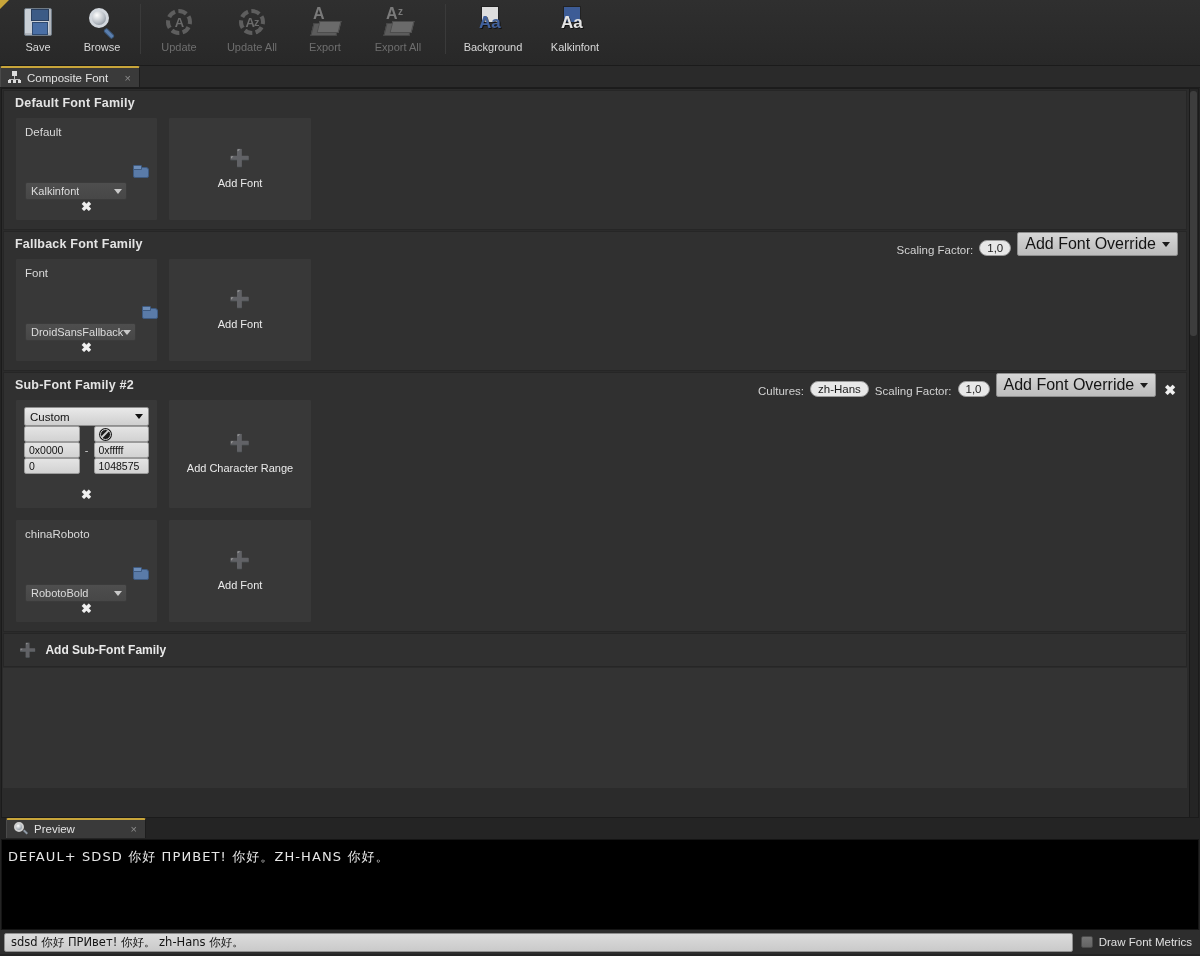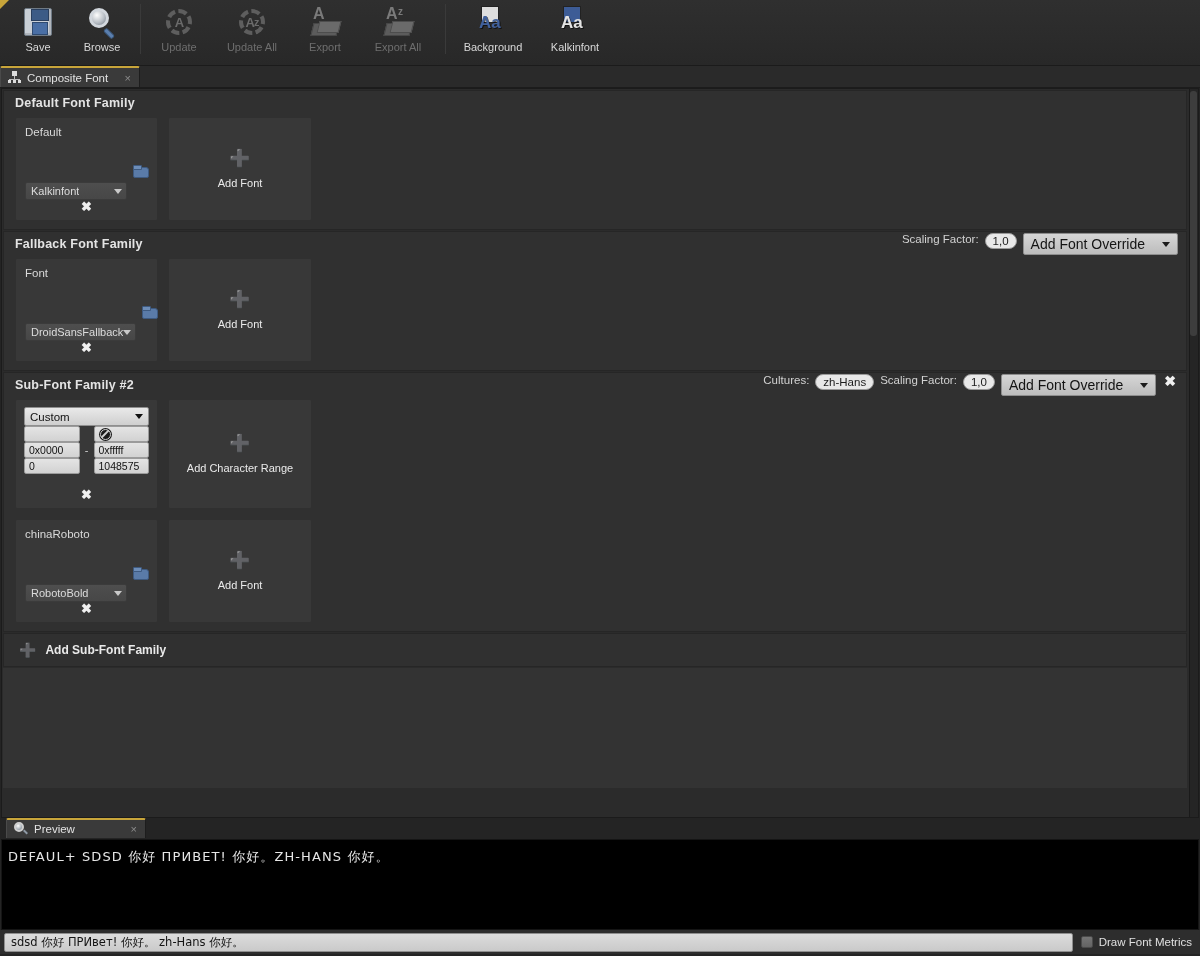--- a/index.html
+++ b/index.html
@@ -193,34 +193,34 @@
   .sec-head {
     display:flex; align-items:center;
     height: 24px; padding: 0 8px 0 11px;
     background: #303030;
   }
   .sec-title {
     font-size: 12.5px; font-weight: bold; color: #e4e4e4;
     letter-spacing: .2px;
   }
   .sec-head-right {
-    margin-left: auto; display: flex; align-items: flex-start; gap: 6px;
+    margin-left: auto; display: flex; align-items: flex-end; gap: 6px;
   }
   .sh-label { font-size: 11.5px; color: #d2d2d2; }
   .pill {
     background: #e8e8e8; color: #1c1c1c; font-size: 11.5px;
     padding: 1px 7px; border-radius: 8px; border: 1px solid #9a9a9a;
     min-width: 22px; text-align:center;
   }
   .btn-dd {
     background: linear-gradient(#d6d6d6, #bcbcbc);
-    color: #141414; font-size: 14px;
+    color: #141414; font-size: 16px;
     padding: 2px 7px; border-radius: 2px;
     border: 1px solid #8d8d8d;
-    display: flex; align-items: center; gap: 17px;
+    display: flex; align-items: center; gap: 6px;
     cursor: pointer;
   }
   .caret { width:0;height:0;border-left:4px solid transparent;border-right:4px solid transparent;border-top:5px solid #1c1c1c; }
   .x-btn {
     font-size: 14px; font-weight: bold; color: #f0f0f0;
     cursor: pointer; padding: 0 2px; line-height: 1;
   }
 
   .cards { display: flex; gap: 10px; padding: 2px 0 8px 11px; }
 

